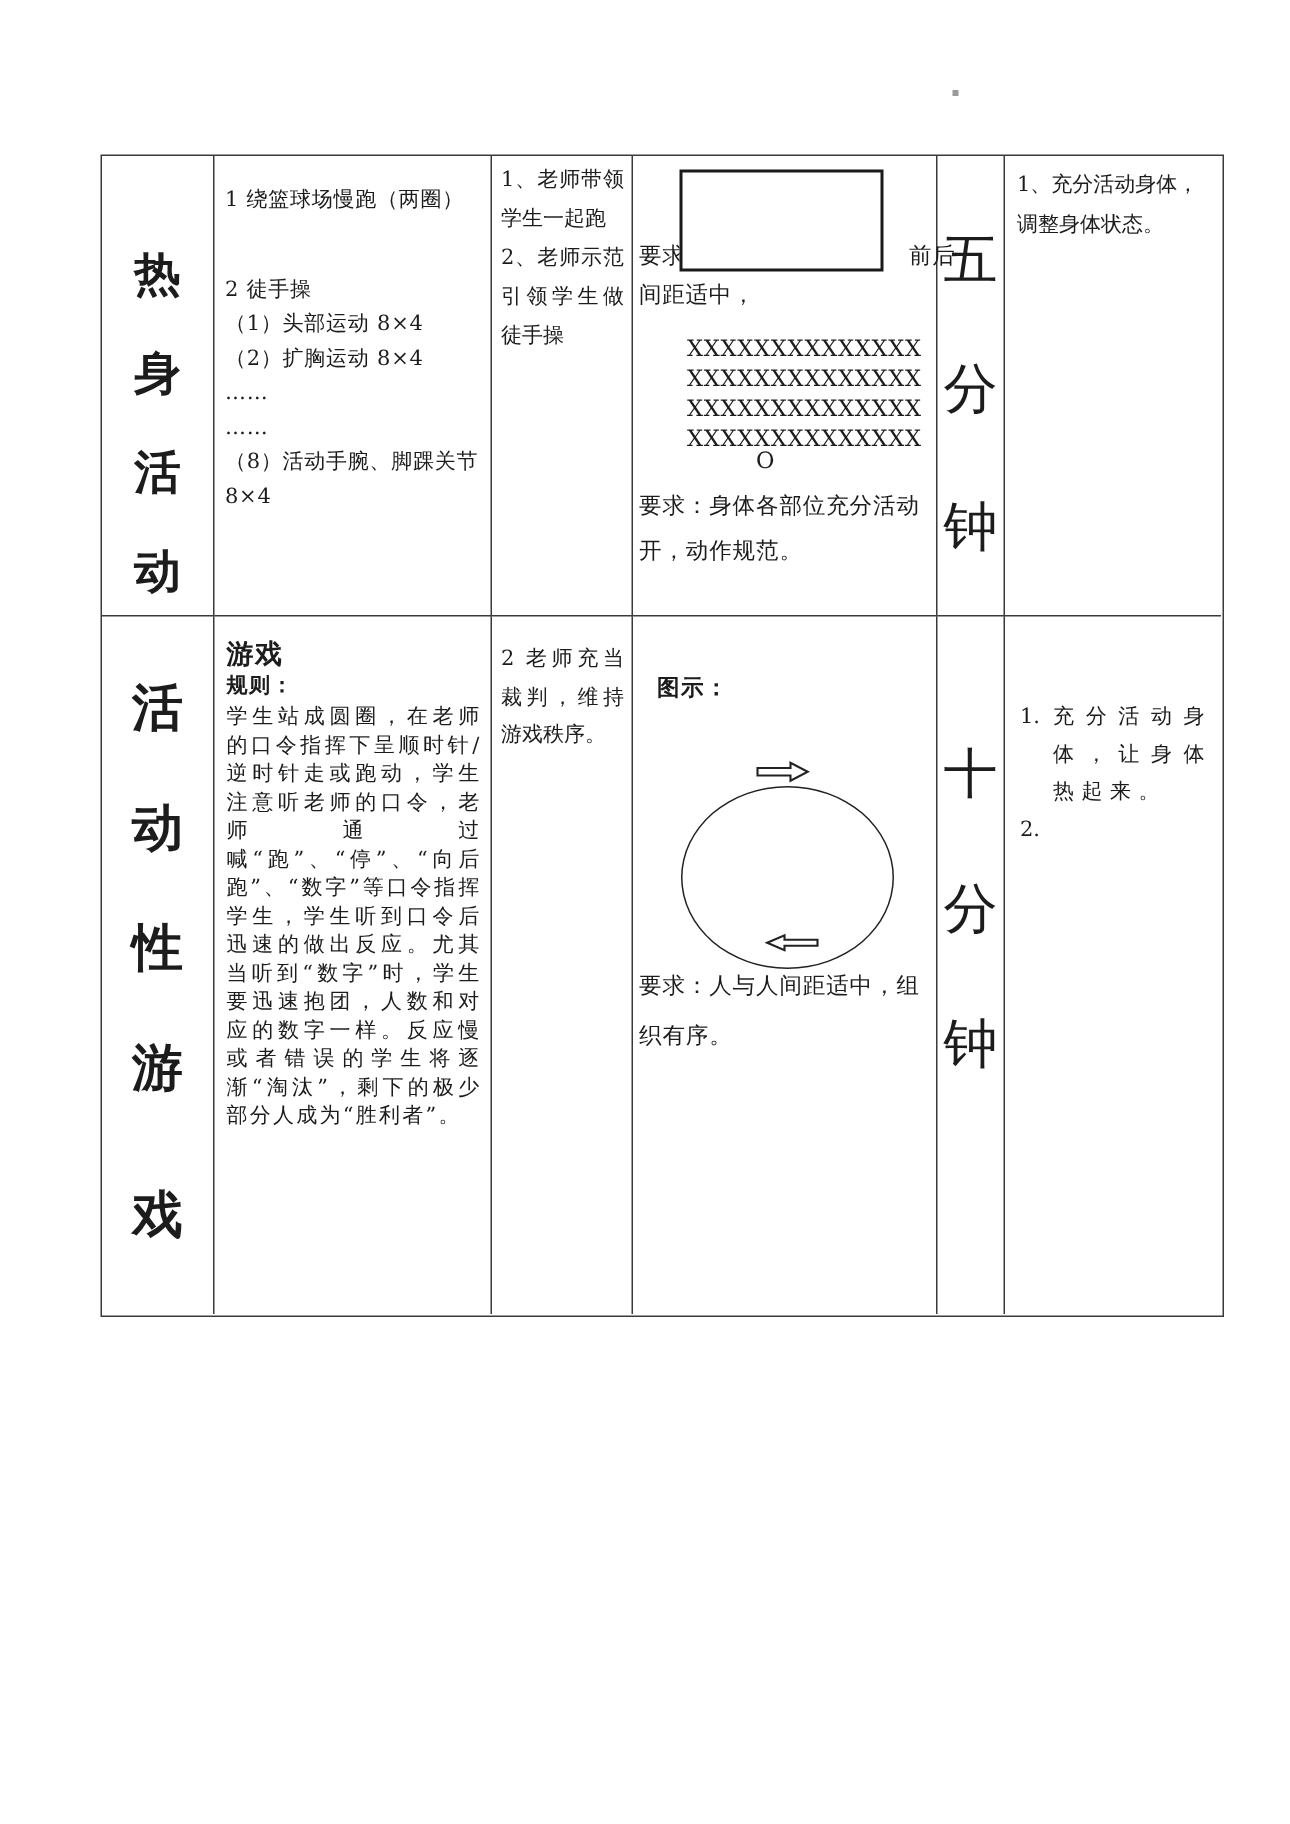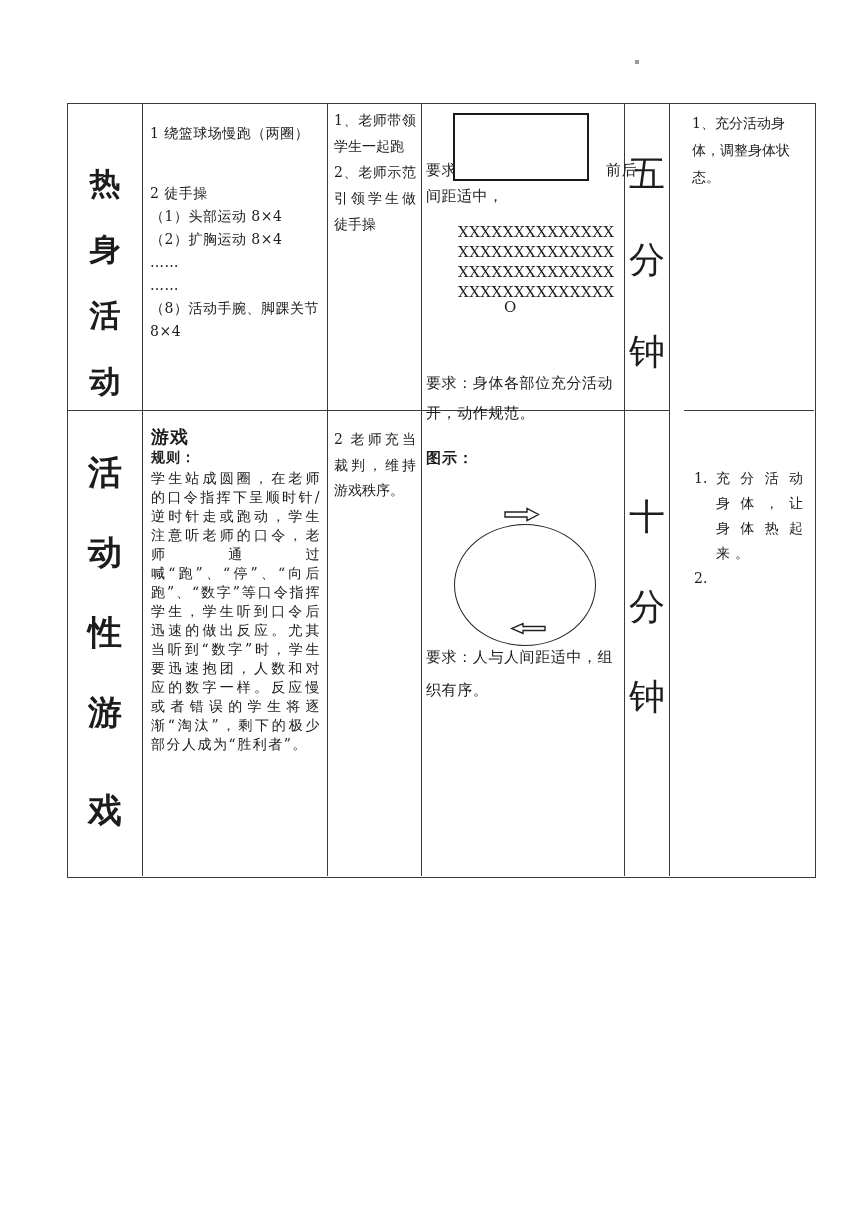--- a/index.html
+++ b/index.html
@@ -17,21 +17,21 @@
   }
   .plan-table {
     position:absolute; left:67px; top:103px;
     width:749px; height:775px;
     border:1.5px solid #3a3a3a;
     display:grid;
     grid-template-columns:75px 185px 94px 203px 45px 144px;
     grid-template-rows:307px 465px;
   }
   .cell { position:relative; border-right:1.5px solid #3a3a3a; overflow:visible; }
-  .cell.last-col { border-right:none;margin-left:14px; }
+  .cell.last-col { border-right:none; }
   .cell.row1 { border-bottom:1.5px solid #3a3a3a; }
 
   
   .vert {
     display:flex; flex-direction:column; align-items:center;
   }
   .phase-char { font-weight:bold; line-height:1; }
   .r1-phase { padding-top:64px; gap:35px; font-size:31px; }
   .r2-phase { padding-top:44px; gap:46px; font-size:34px; }
   .r2-phase .phase-char:last-child { margin-top:18px; }
@@ -59,24 +59,24 @@
     position:absolute; left:31px; top:9px; width:136px; height:68px;
     background:#ffffff; border:2px solid #1a1a1a; z-index:2;
   }
   .org-req-left  { position:absolute; left:4px;  top:57px; z-index:1; letter-spacing:.5px; }
   .org-req-right { position:absolute; left:184px; top:57px; z-index:1; letter-spacing:.5px; white-space:nowrap; }
   .org-req-line2 { position:absolute; left:4px;  top:83px; letter-spacing:.5px; }
   .formation { position:absolute; left:36px; top:118px; line-height:20px;
                font-size:15px; letter-spacing:.5px; }
   .teacher-mark { position:absolute; left:82px; top:194px; font-size:15px; }
   .org-note { position:absolute; left:4px; top:218px; width:194px;
-              line-height:30px; font-size:15px; letter-spacing:.6px;margin-top:46px; }
-
-  
-  .diagram-label { position:absolute; left:4px; top:38px; font-weight:bold;
+              line-height:30px; font-size:15px; letter-spacing:.6px; }
+
+  
+  .diagram-label { position:absolute; left:16px; top:38px; font-weight:bold;
                    font-size:15px; letter-spacing:1px; }
   .game-circle { position:absolute; left:32px; top:113px; width:142px; height:122px;
                  border:1.5px solid #222222; border-radius:50%; background:transparent; }
   .arrow-top { position:absolute; left:82px; top:96px; z-index:2; }
   .arrow-bottom { position:absolute; left:88px; top:211px; z-index:2; }
   .diagram-note { position:absolute; left:4px; top:230px; width:196px;
                   line-height:33px; font-size:15px; letter-spacing:.6px; z-index:3; }
 
   
   .rules { padding:16px 6px 0 8px; }

